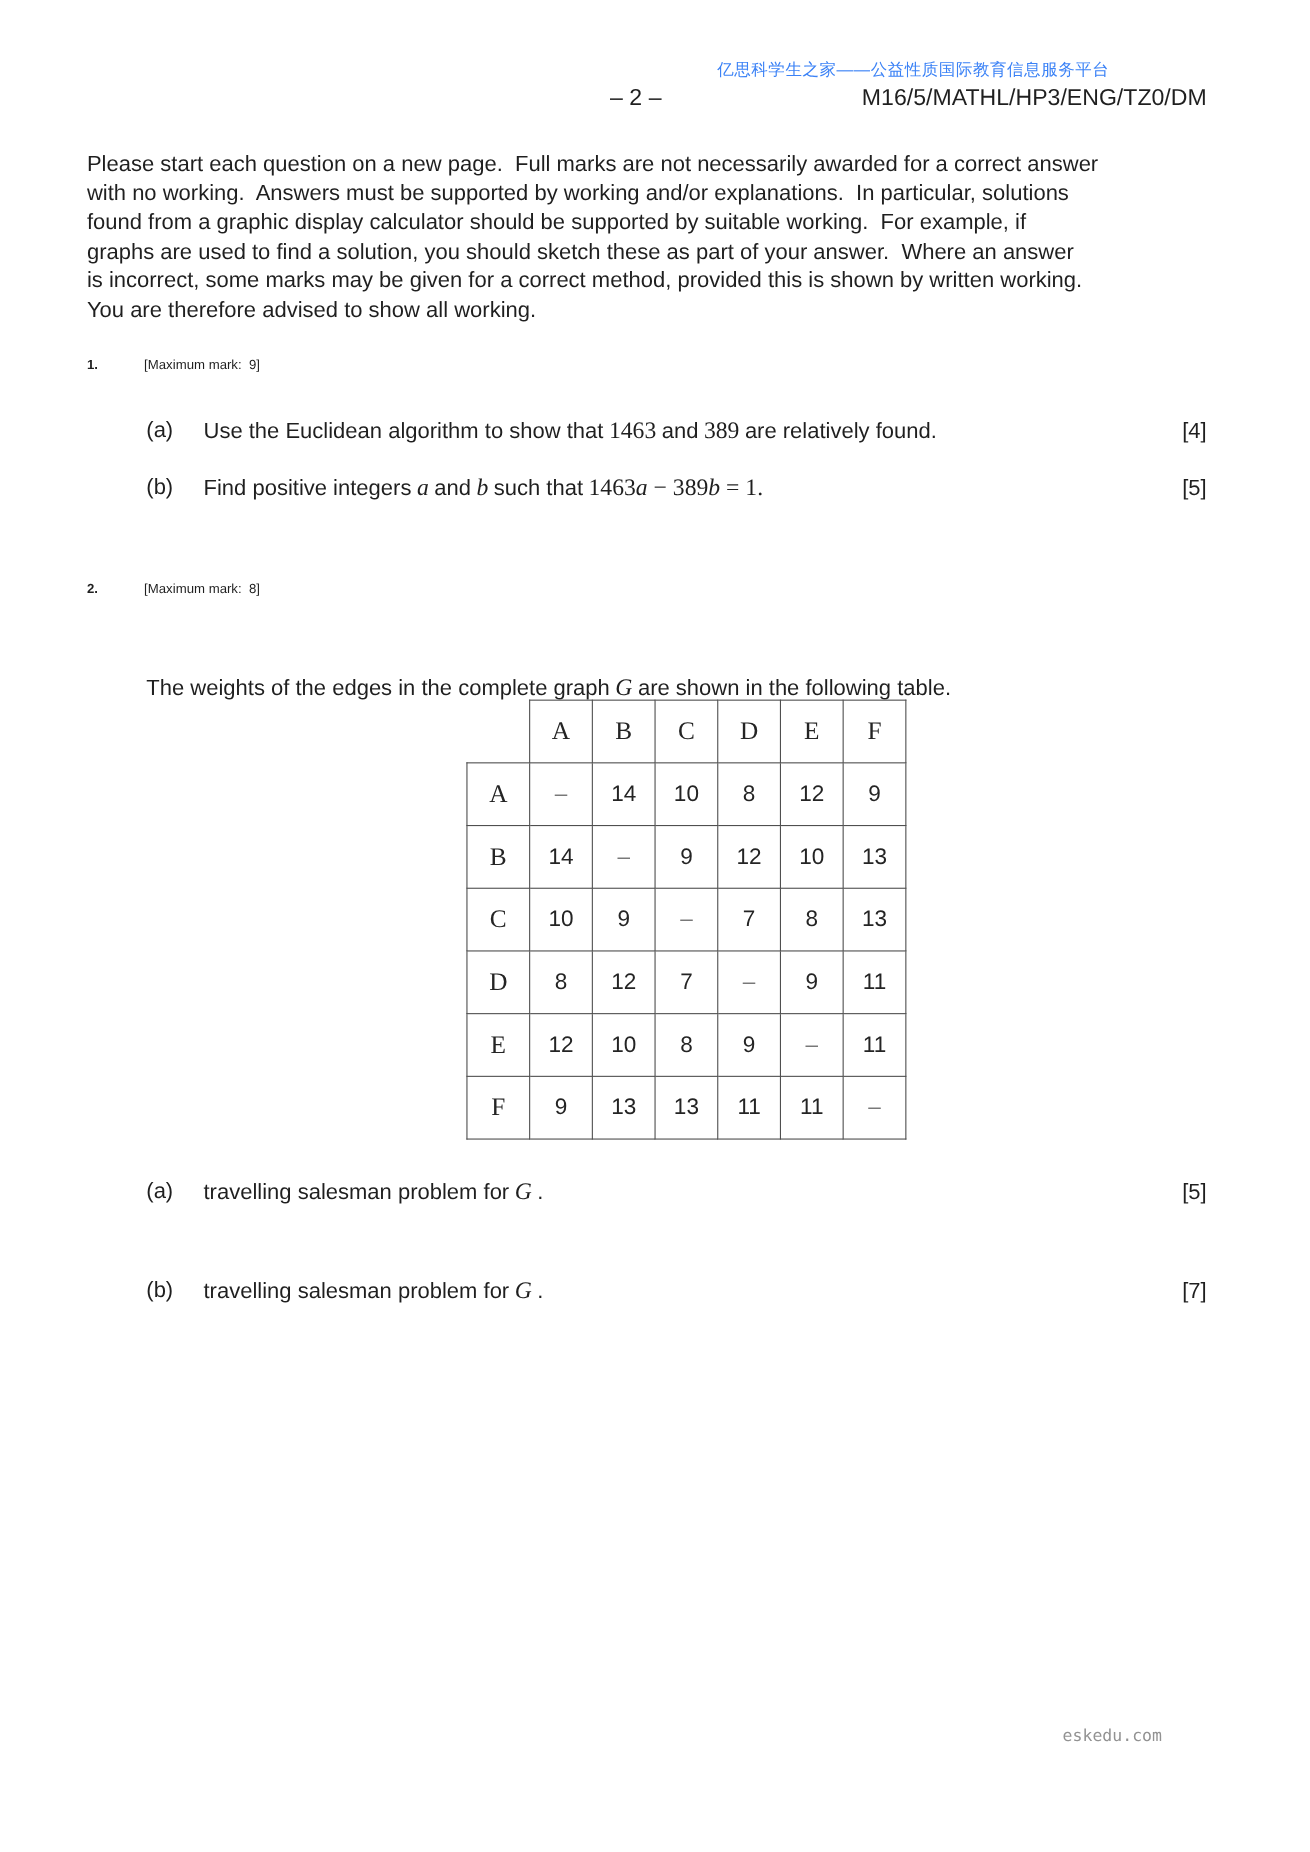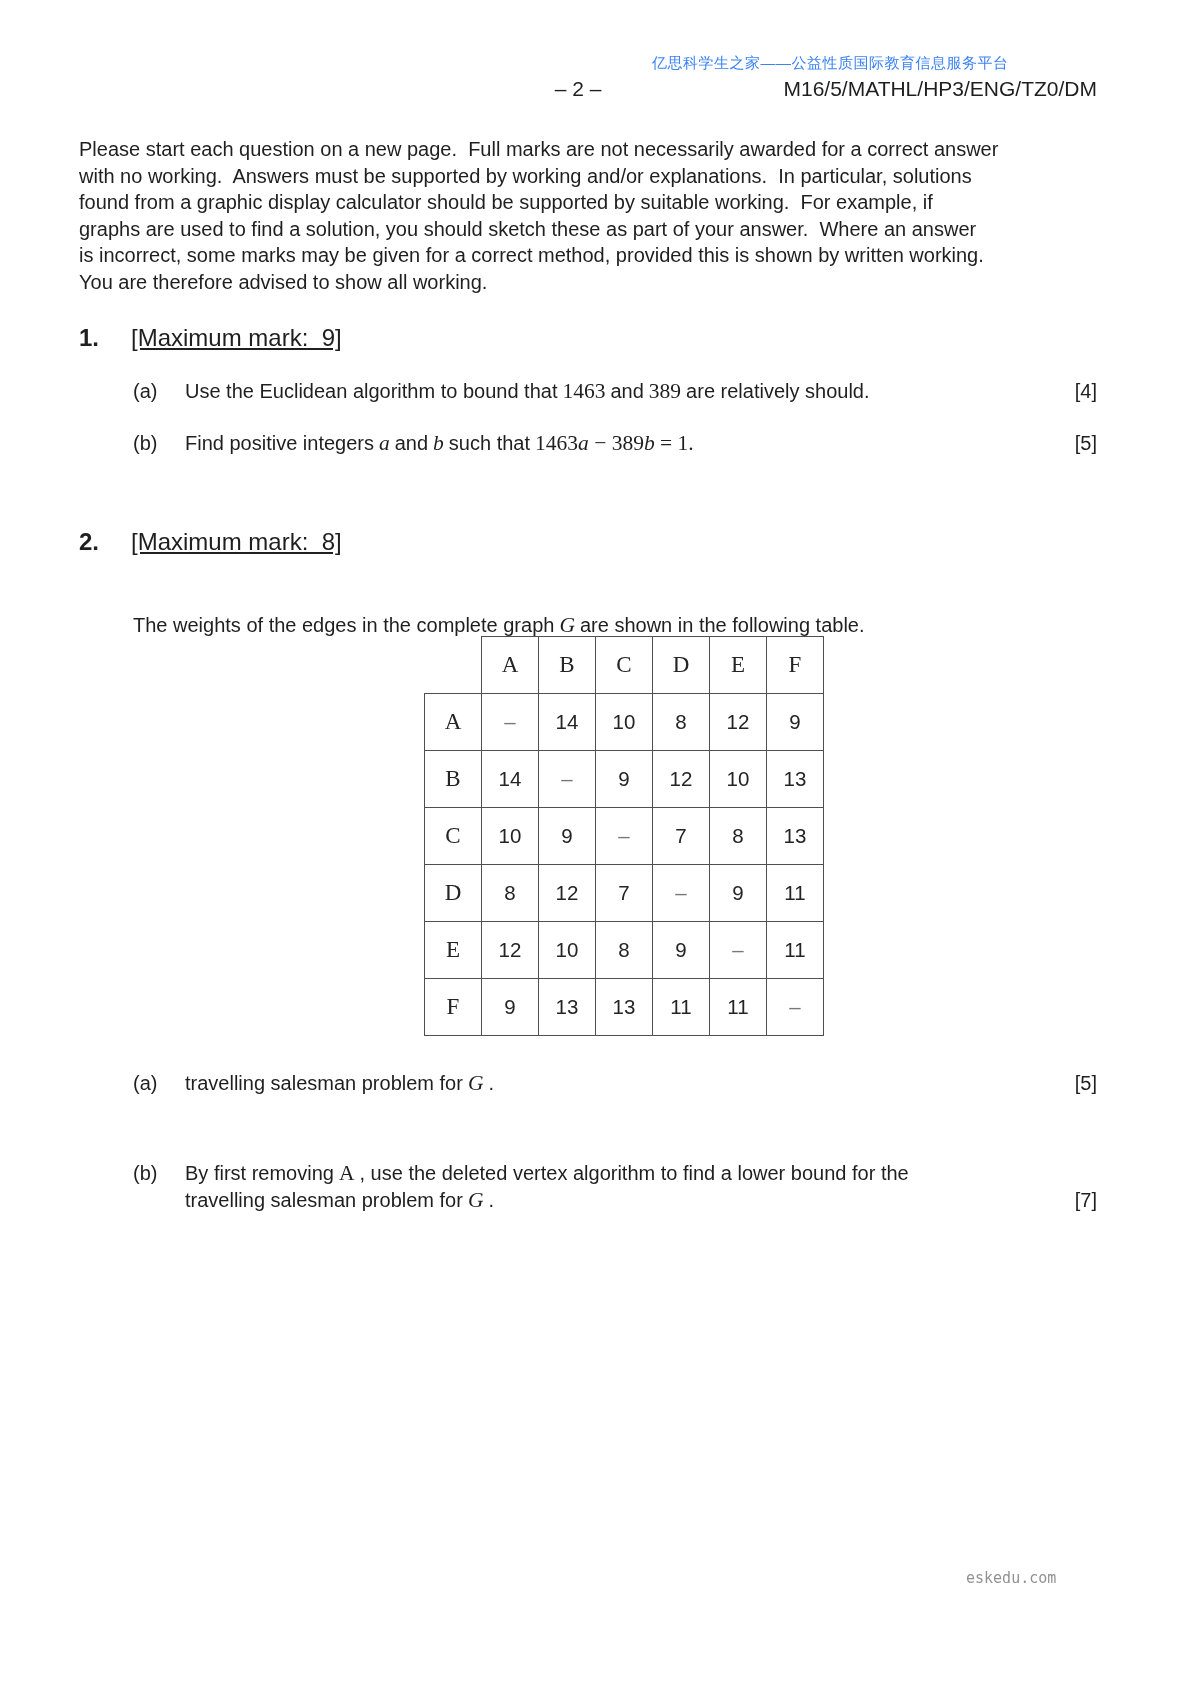--- a/index.html
+++ b/index.html
@@ -7,21 +7,21 @@
     position:relative; width:1191px; height:1684px; background:#ffffff;
     font-family:"Liberation Sans", sans-serif; color:#1f1f1f; overflow:hidden;
   }
   .banner { position:absolute; top:54px; left:652px; font-size:15px; color:#3b82f6; letter-spacing:.5px; }
   .pagenum { position:absolute; top:77px; left:536px; width:84px; text-align:center; font-size:21px; }
   .code   { position:absolute; top:77px; right:94px; font-size:21px; }
 
   .intro  { position:absolute; top:136px; left:79px; width:1080px;
             font-size:20px; line-height:26.5px; white-space:pre-wrap; }
 
-  .qhead  { position:absolute; left:79px; font-size:24px;text-decoration:underline; }
+  .qhead  { position:absolute; left:79px; font-size:12px; }
   .qnum   { display:inline-block; width:52px; font-weight:bold; }
   .pre    { white-space:pre; }
 
   .part   { position:absolute; left:133px; right:94px; font-size:20px; line-height:27px; }
   .plabel { position:absolute; left:0; top:0; }
   .ptext  { margin-left:52px; }
   .pline  { display:block; }
   .mark   { position:absolute; right:0; bottom:0; }
 
   .m  { font-family:"Liberation Serif", serif; font-size:21.5px; margin:0 5px; }
@@ -58,21 +58,21 @@
 is incorrect, some marks may be given for a correct method, provided this is shown by written working.
 You are therefore advised to show all working.</div>
 
   <div class="qhead" style="top:324px">
     <span class="qnum">1.</span><span class="pre">[Maximum mark:  9]</span>
   </div>
 
   <div class="part" style="top:378px">
     <span class="plabel">(a)</span>
     <div class="ptext">
-      <span class="pline"><span>Use the Euclidean algorithm to bound that</span><span class="m">1463</span><span>and</span><span class="m">389</span><span>are relatively should.</span></span>
+      <span class="pline"><span>Use the Euclidean algorithm to show that</span><span class="m">1463</span><span>and</span><span class="m">389</span><span>are relatively found.</span></span>
     </div>
     <span class="mark">[4]</span>
   </div>
 
   <div class="part" style="top:430px">
     <span class="plabel">(b)</span>
     <div class="ptext">
       <span class="pline"><span>Find positive integers</span><span class="mi">a</span><span>and</span><span class="mi">b</span><span>such that</span><span class="expr"><span>1463</span><span class="mi">a</span><span> − 389</span><span class="mi">b</span><span> = 1.</span></span></span>
     </div>
     <span class="mark">[5]</span>
@@ -158,21 +158,20 @@
     <span class="plabel">(a)</span>
     <div class="ptext">
       <span class="pline"><span>travelling salesman problem for</span><span class="mi">G</span><span>.</span></span>
     </div>
     <span class="mark">[5]</span>
   </div>
 
   <div class="part" style="top:1160px">
     <span class="plabel">(b)</span>
     <div class="ptext">
-      <span class="pline"><span>By first removing</span><span class="m">A</span><span>, use the deleted vertex algorithm to find a lower bound for the</span></span>
       <span class="pline"><span>travelling salesman problem for</span><span class="mi">G</span><span>.</span></span>
     </div>
     <span class="mark">[7]</span>
   </div>
 
   <div class="footer">eskedu.com</div>
 
 </div>
 
 </body></html>

